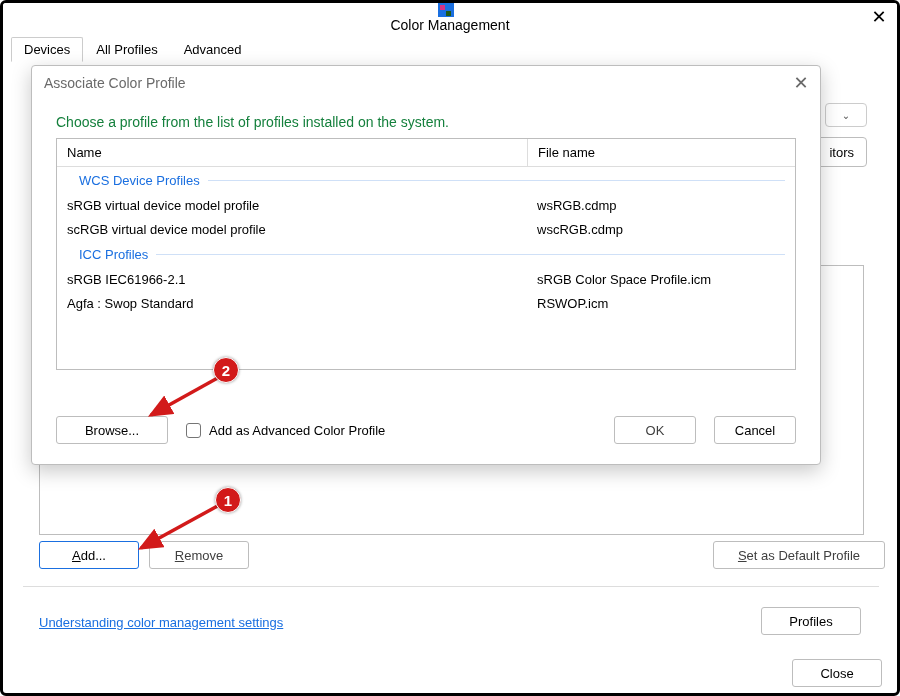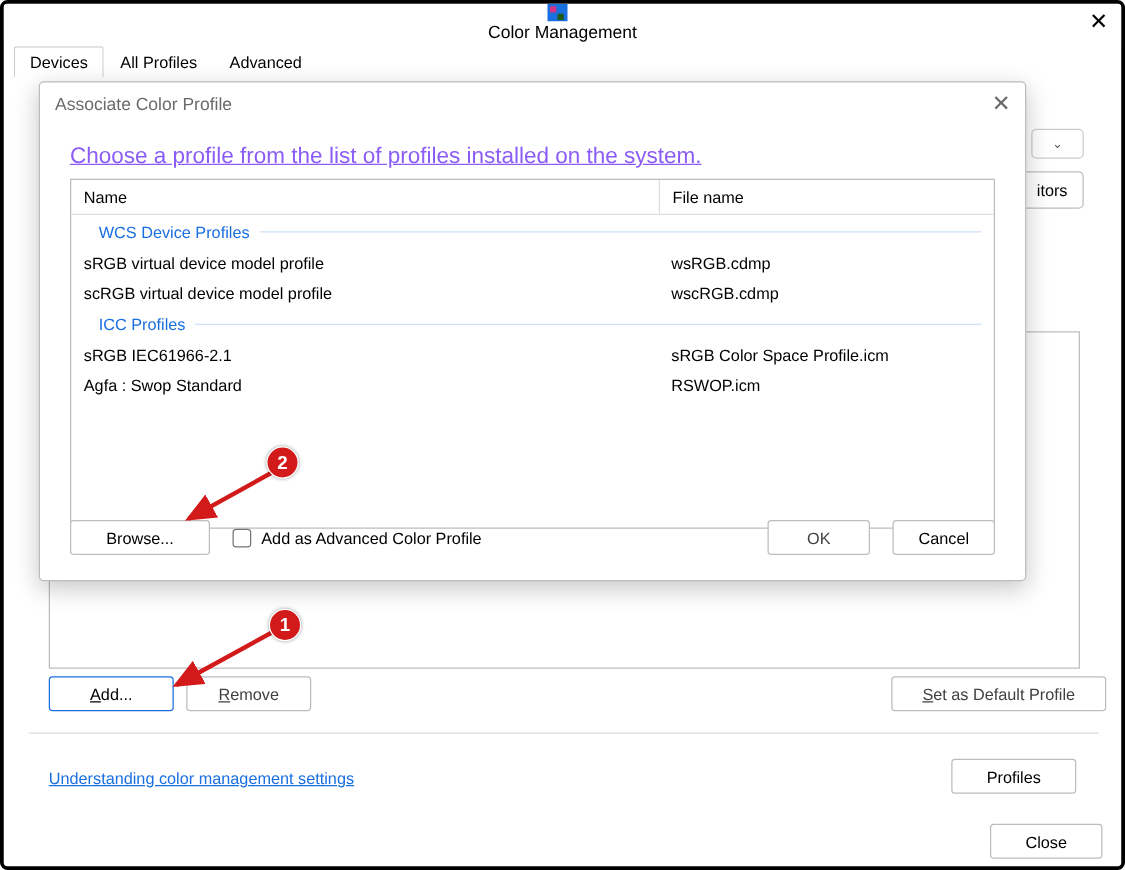--- a/index.html
+++ b/index.html
@@ -215,28 +215,27 @@
       height: 26px;
       display: flex;
       align-items: center;
       justify-content: center;
       font-size: 18px;
       color: #6a6a6a;
       cursor: pointer;
     }
     .modal-instruction {
       padding: 14px 24px 8px 24px;
-      font-size: 18px;
-      color: #8b5cf6;
-      text-decoration: underline;
+      font-size: 14px;
+      color: #15803d;
     }
     .list-box {
       margin: 0 24px;
       border: 1px solid #bdbdbd;
-      height: 280px;
+      height: 232px;
     }
     .list-header {
       display: flex;
       height: 28px;
       border-bottom: 1px solid #ddd;
       font-size: 13px;
       color: #000;
     }
     .col-name-h, .col-name {
       width: 470px;

